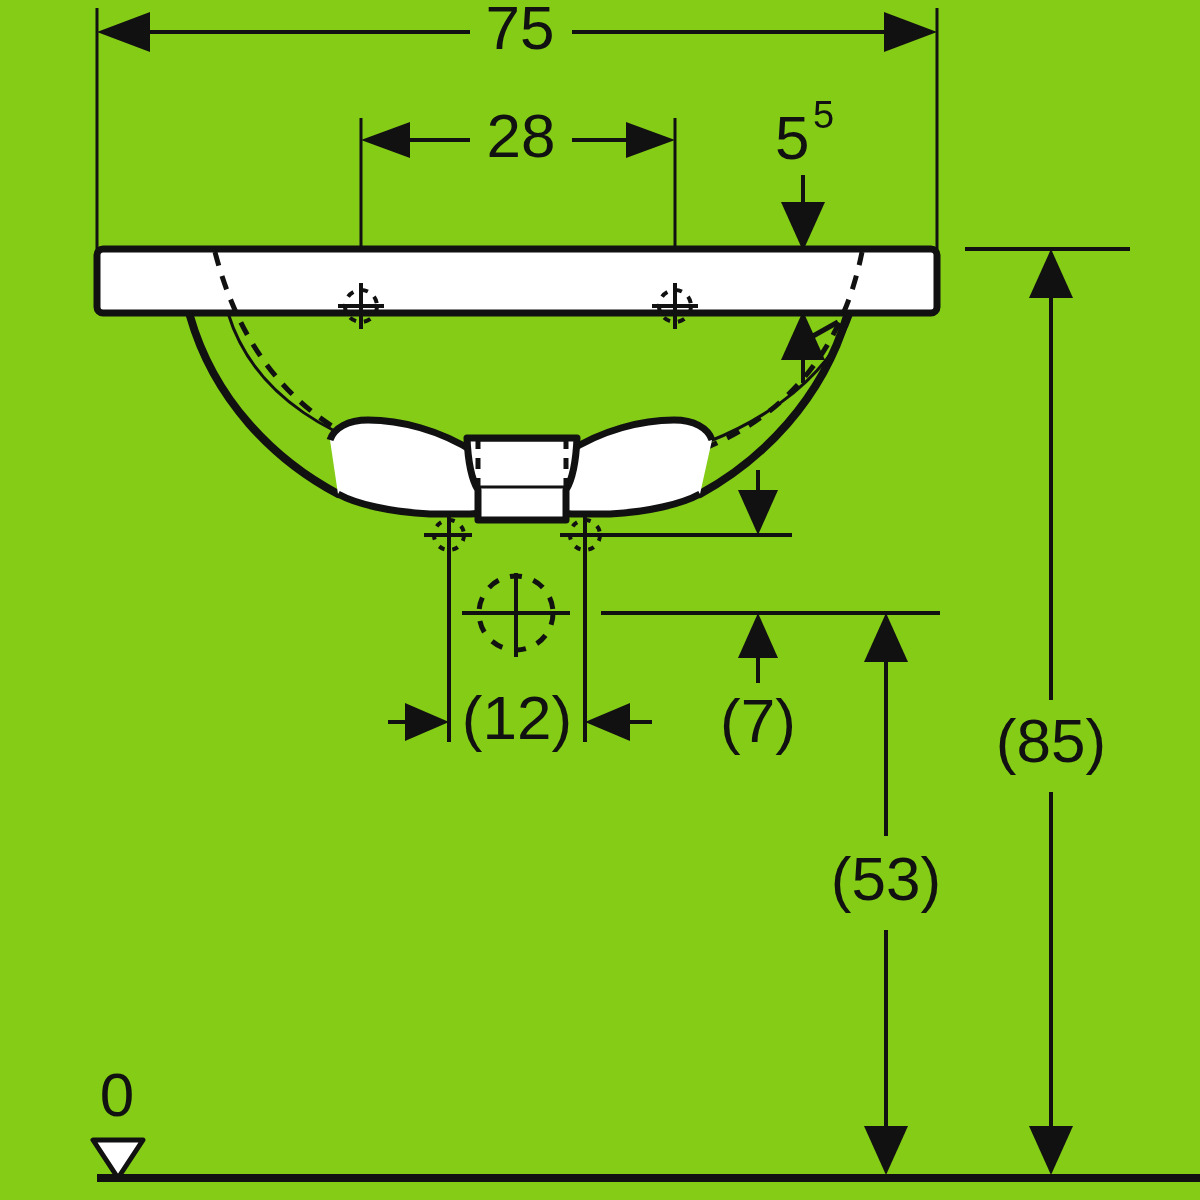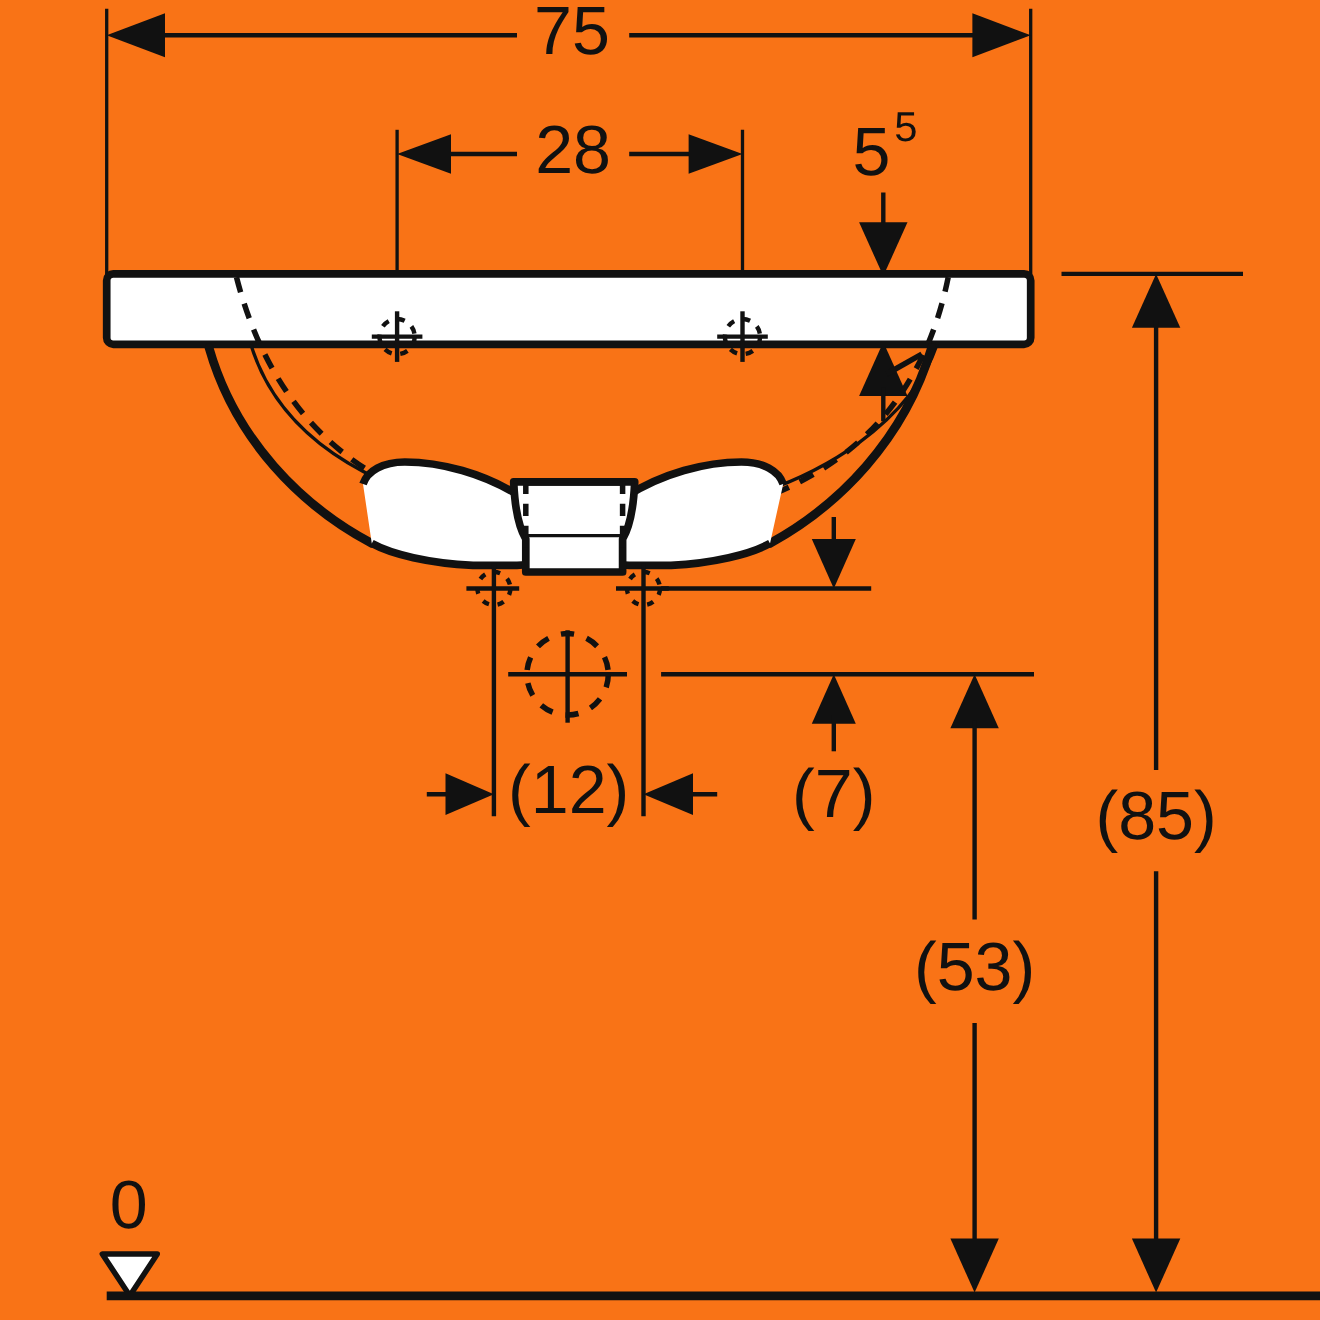--- a/index.html
+++ b/index.html
@@ -7,21 +7,21 @@
     padding: 0;
     background: #ffffff;
   }
   body {
     font-family: "Liberation Sans", sans-serif;
   }
   #drawing-root {
     position: relative;
     width: 1200px;
     height: 1200px;
-    background: #f97316;
+    background: #84cc16;
     overflow: hidden;
   }
   #tech-svg {
     display: block;
     width: 1200px;
     height: 1200px;
   }
   .dim-text {
     font-family: "Liberation Sans", sans-serif;
     font-size: 62px;

